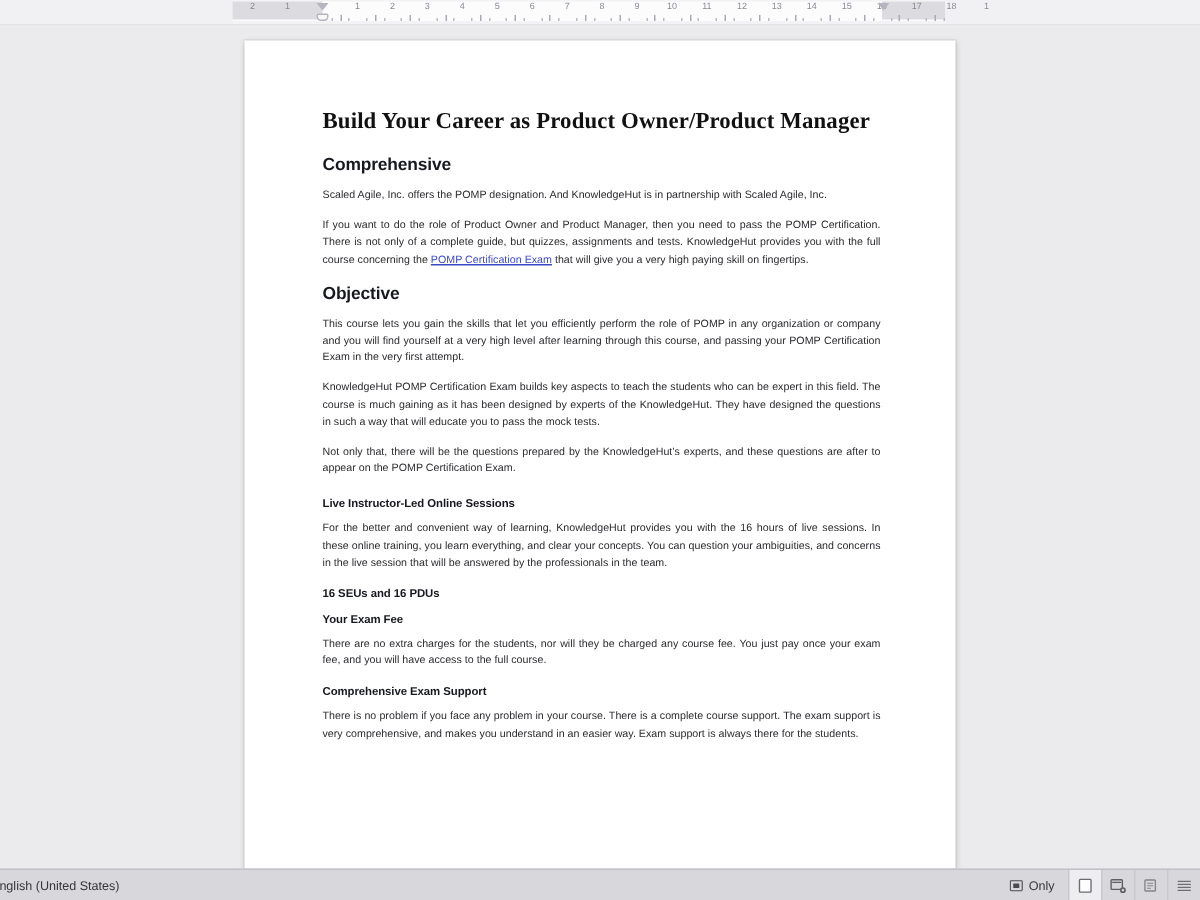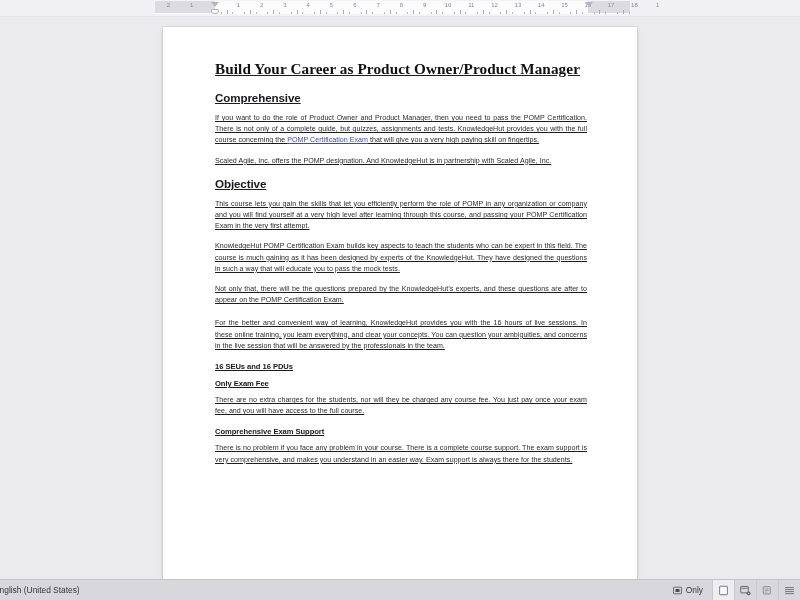--- a/index.html
+++ b/index.html
@@ -82,23 +82,22 @@
     overflow: hidden;
   }
   .page {
     position: absolute; top: 10px; left: 163px;
     width: 474px; height: 620px;
     background: #ffffff;
     box-shadow: 0 1px 4px rgba(0,0,0,0.18), 0 0 0 1px rgba(0,0,0,0.04);
   }
   .page-body {
     position: absolute;
-    top: 32px; left: 52px; right: 50px;
+    top: 44px; left: 52px; right: 50px;
     color: #1c1c1c;
-    text-decoration: underline;
   }
 
   
   .doc-title {
     font-family: "Liberation Serif", serif;
     font-weight: bold;
     font-size: 15.2px;
     line-height: 19px;
     color: #111111;
     letter-spacing: 0.1px;
@@ -262,30 +261,31 @@
     <div class="indent-bottom"></div>
     <div class="ruler-rightmark"></div>
   </div>
 
   <div class="canvas">
     <div class="page">
       <div class="page-body" id="page-body">
         <div class="doc-title">Build Your Career as Product Owner/Product Manager</div>
         <div id="sections">
             <div class="h2">Comprehensive</div>
+            <p class="para">Scaled Agile, Inc. offers the POMP designation. And KnowledgeHut is in partnership with Scaled Agile, Inc.</p>
             <p class="para">If you want to do the role of Product Owner and Product Manager, then you need to pass the POMP Certification. There is not only of a complete guide, but quizzes, assignments and tests. KnowledgeHut provides you with the full course concerning the <a class="doclink" href="#">POMP Certification Exam</a> that will give you a very high paying skill on fingertips.</p>
-            <p class="para">Scaled Agile, Inc. offers the POMP designation. And KnowledgeHut is in partnership with Scaled Agile, Inc.</p>
             <div class="h2">Objective</div>
             <p class="para">This course lets you gain the skills that let you efficiently perform the role of POMP in any organization or company and you will find yourself at a very high level after learning through this course, and passing your POMP Certification Exam in the very first attempt.</p>
             <p class="para">KnowledgeHut POMP Certification Exam builds key aspects to teach the students who can be expert in this field. The course is much gaining as it has been designed by experts of the KnowledgeHut. They have designed the questions in such a way that will educate you to pass the mock tests.</p>
             <p class="para">Not only that, there will be the questions prepared by the KnowledgeHut’s experts, and these questions are after to appear on the POMP Certification Exam.</p>
             <div class="spacer-sm"></div>
+            <div class="h3">Live Instructor-Led Online Sessions</div>
             <p class="para">For the better and convenient way of learning, KnowledgeHut provides you with the 16 hours of live sessions. In these online training, you learn everything, and clear your concepts. You can question your ambiguities, and concerns in the live session that will be answered by the professionals in the team.</p>
             <div class="h3">16 SEUs and 16 PDUs</div>
-            <div class="h3">Only Exam Fee</div>
+            <div class="h3">Your Exam Fee</div>
             <p class="para">There are no extra charges for the students, nor will they be charged any course fee. You just pay once your exam fee, and you will have access to the full course.</p>
             <div class="h3">Comprehensive Exam Support</div>
             <p class="para">There is no problem if you face any problem in your course. There is a complete course support. The exam support is very comprehensive, and makes you understand in an easier way. Exam support is always there for the students.</p>
           </div>
       </div>
     </div>
   </div>
 
   <div class="statusbar">
     <div class="sb-left">

